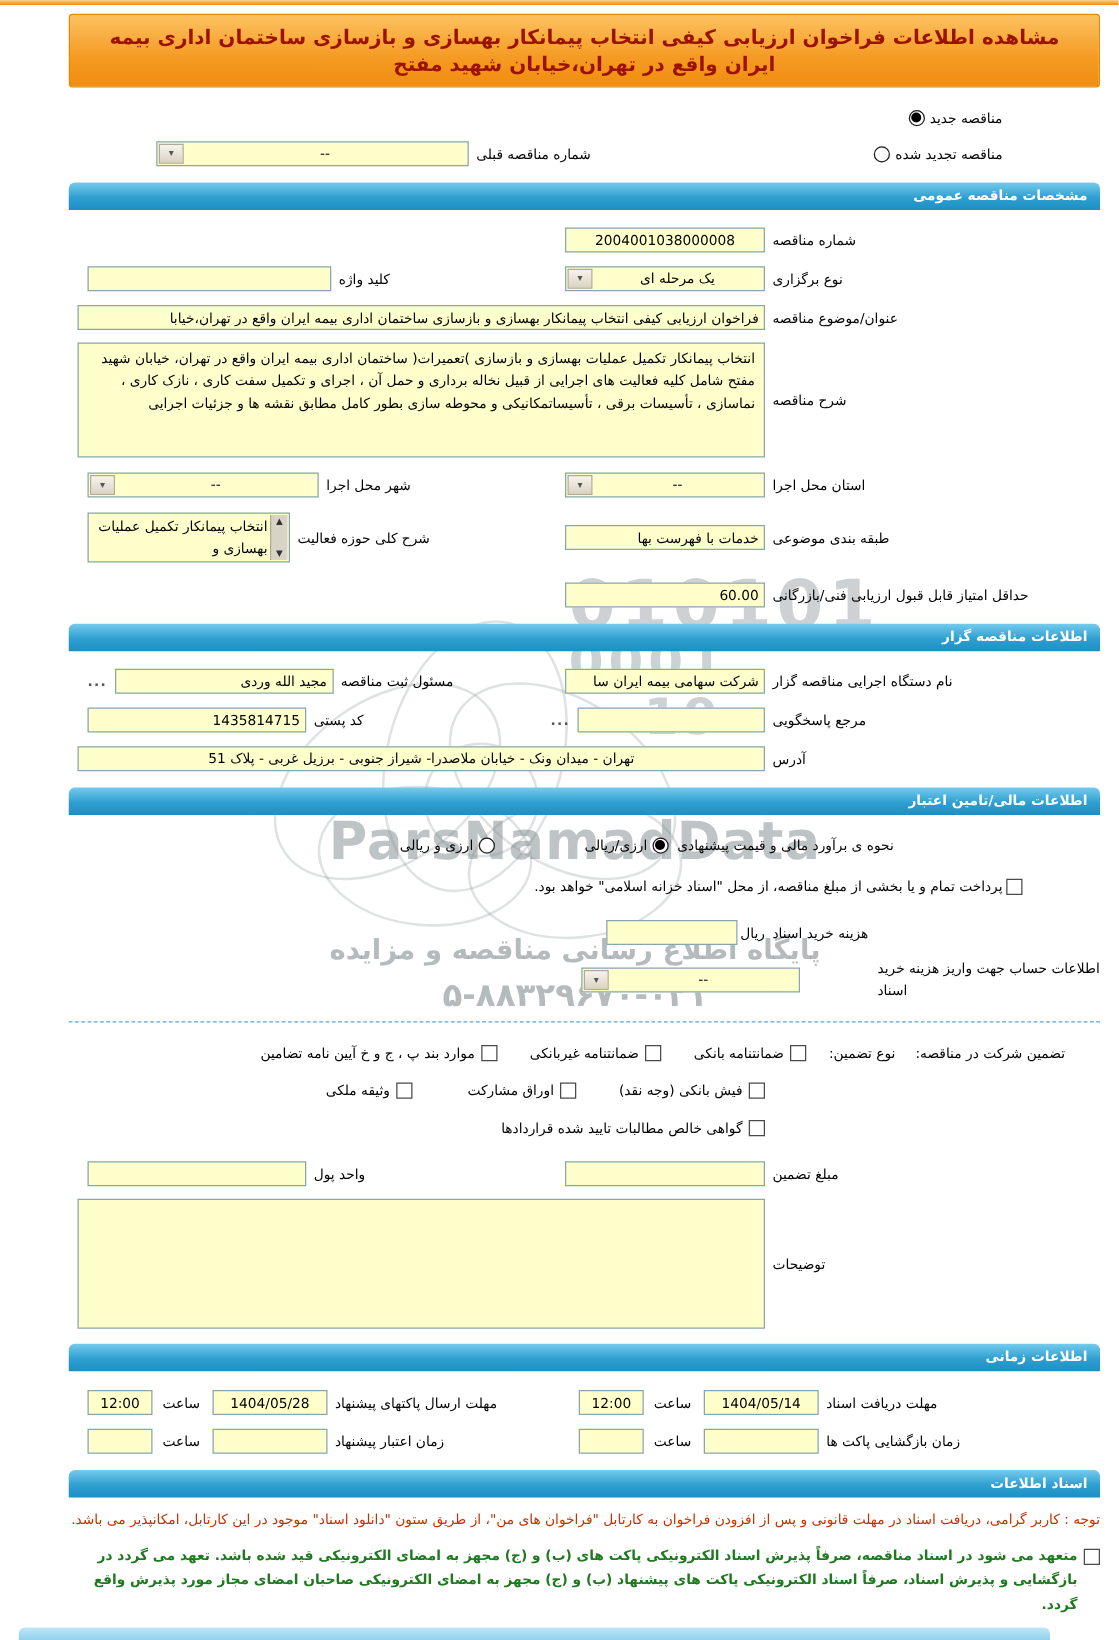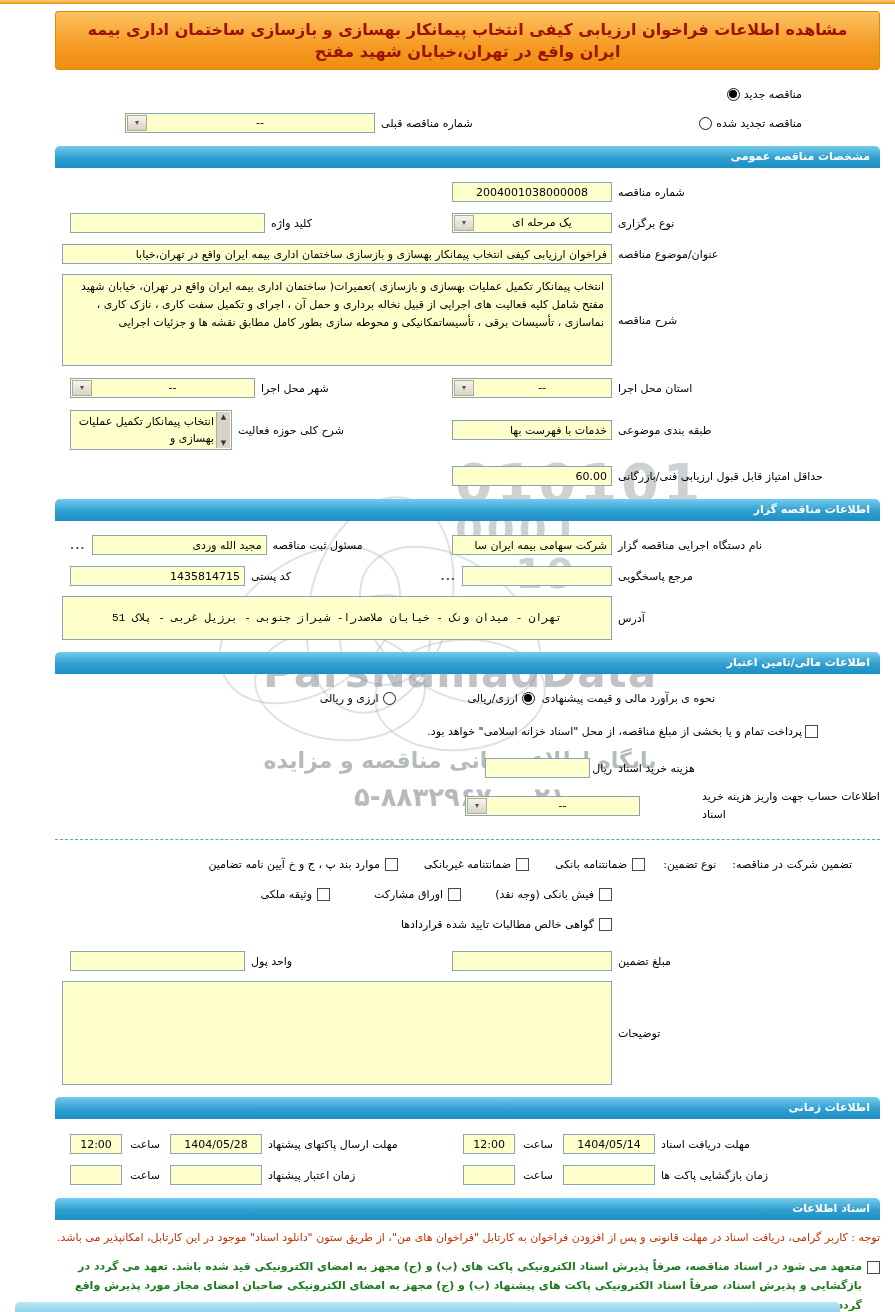--- a/index.html
+++ b/index.html
@@ -182,21 +182,21 @@
         <div class="flabel">مرجع پاسخگویی</div>
         <div class="inp w150"></div>
         <span class="dots">...</span>
         <div class="grpL">
           <span class="lab">کد پستی</span>
           <div class="inp w175 rgt">1435814715</div>
         </div>
       </div>
       <div class="row">
         <div class="flabel">آدرس</div>
-        <div class="ta w550 ctr" style="height:44px;display:flex;align-items:center;justify-content:center;font-family:Liberation Mono, monospace;">تهران - میدان ونک - خیابان ملاصدرا- شیراز جنوبی - برزیل غربی - پلاک 51</div>
+        <div class="ta w550 ctr" style="height:20px;display:flex;align-items:center;justify-content:center;">تهران - میدان ونک - خیابان ملاصدرا- شیراز جنوبی - برزیل غربی - پلاک 51</div>
       </div>
     </div>
 
     <div class="sec">اطلاعات مالی/تامین اعتبار</div>
     <div class="area">
       <div class="row" style="padding-right:165px;margin-top:13px;">
         <span>نحوه ی برآورد مالی و قیمت پیشنهادی</span>
         <span class="rd on" style="margin-right:7px;"></span>
         <span style="margin-right:4px;">ارزی/ریالی</span>
         <span class="rd" style="margin-right:72px;"></span>

